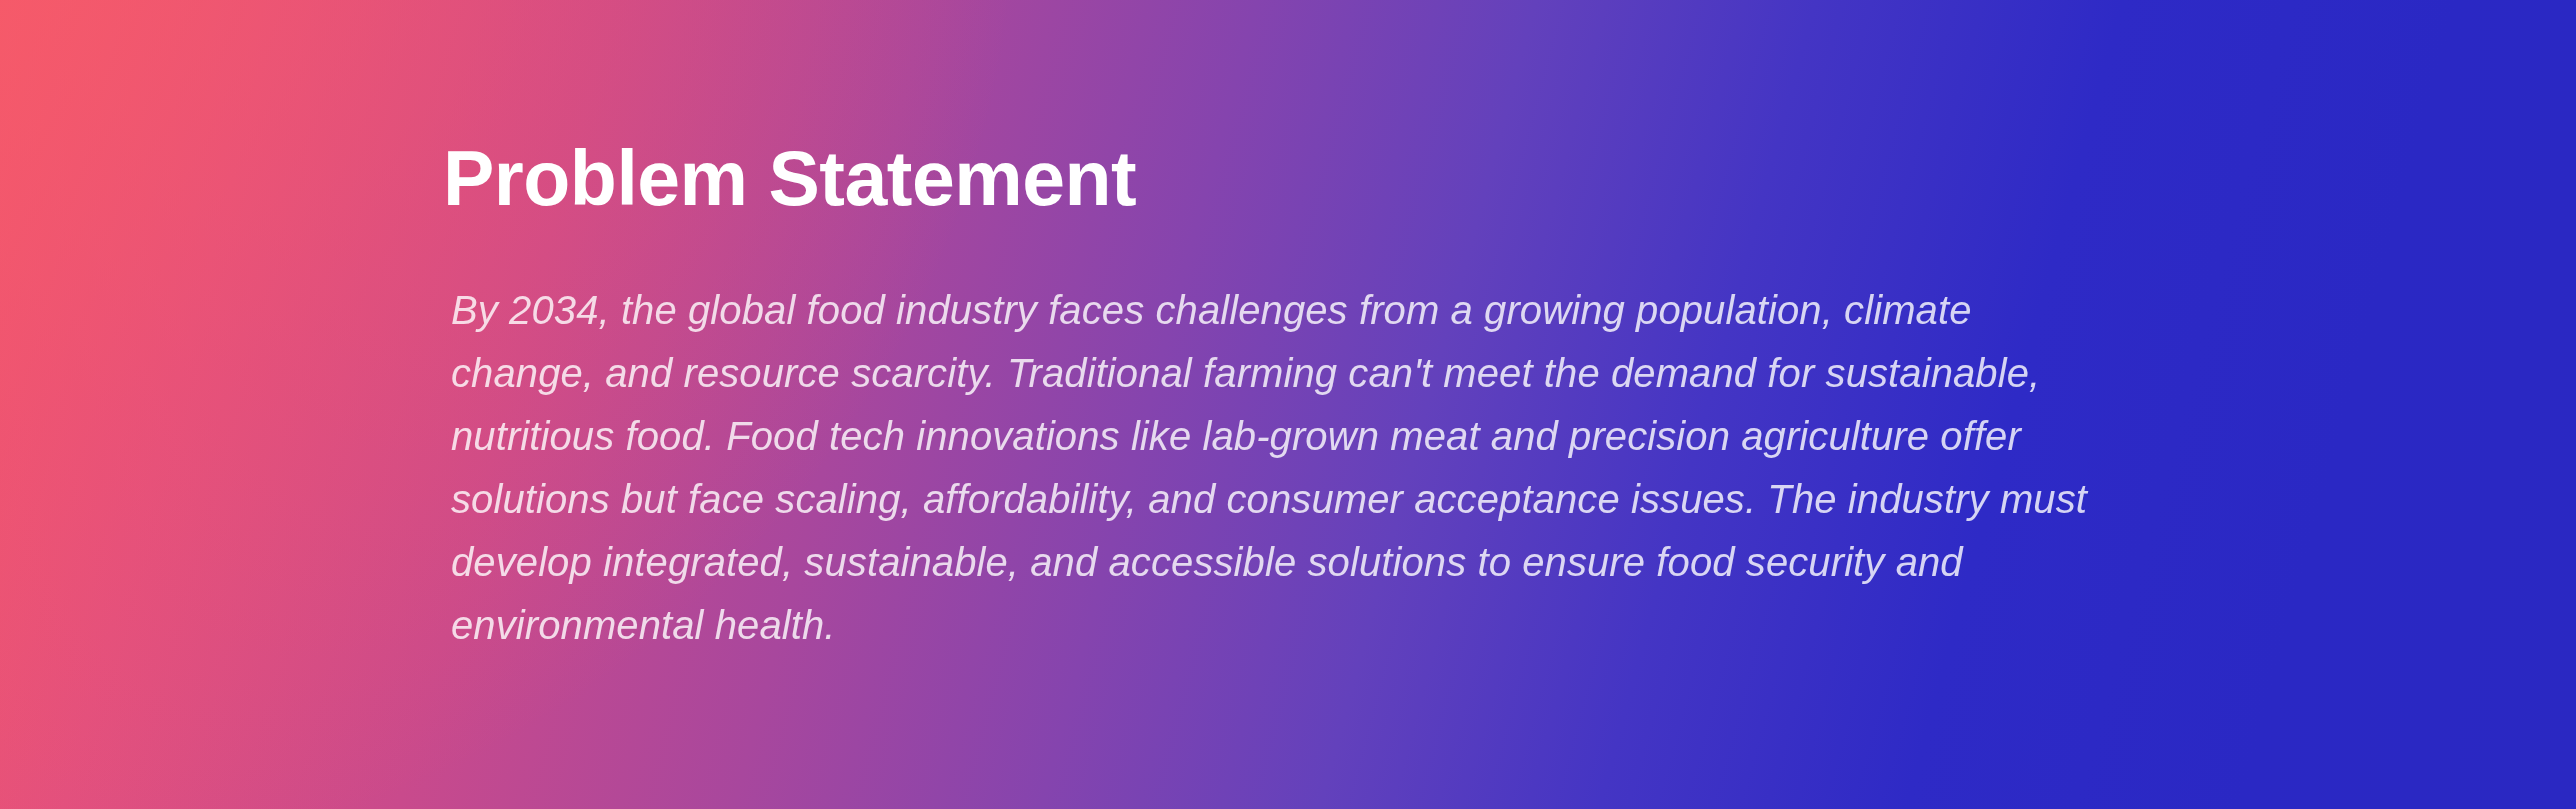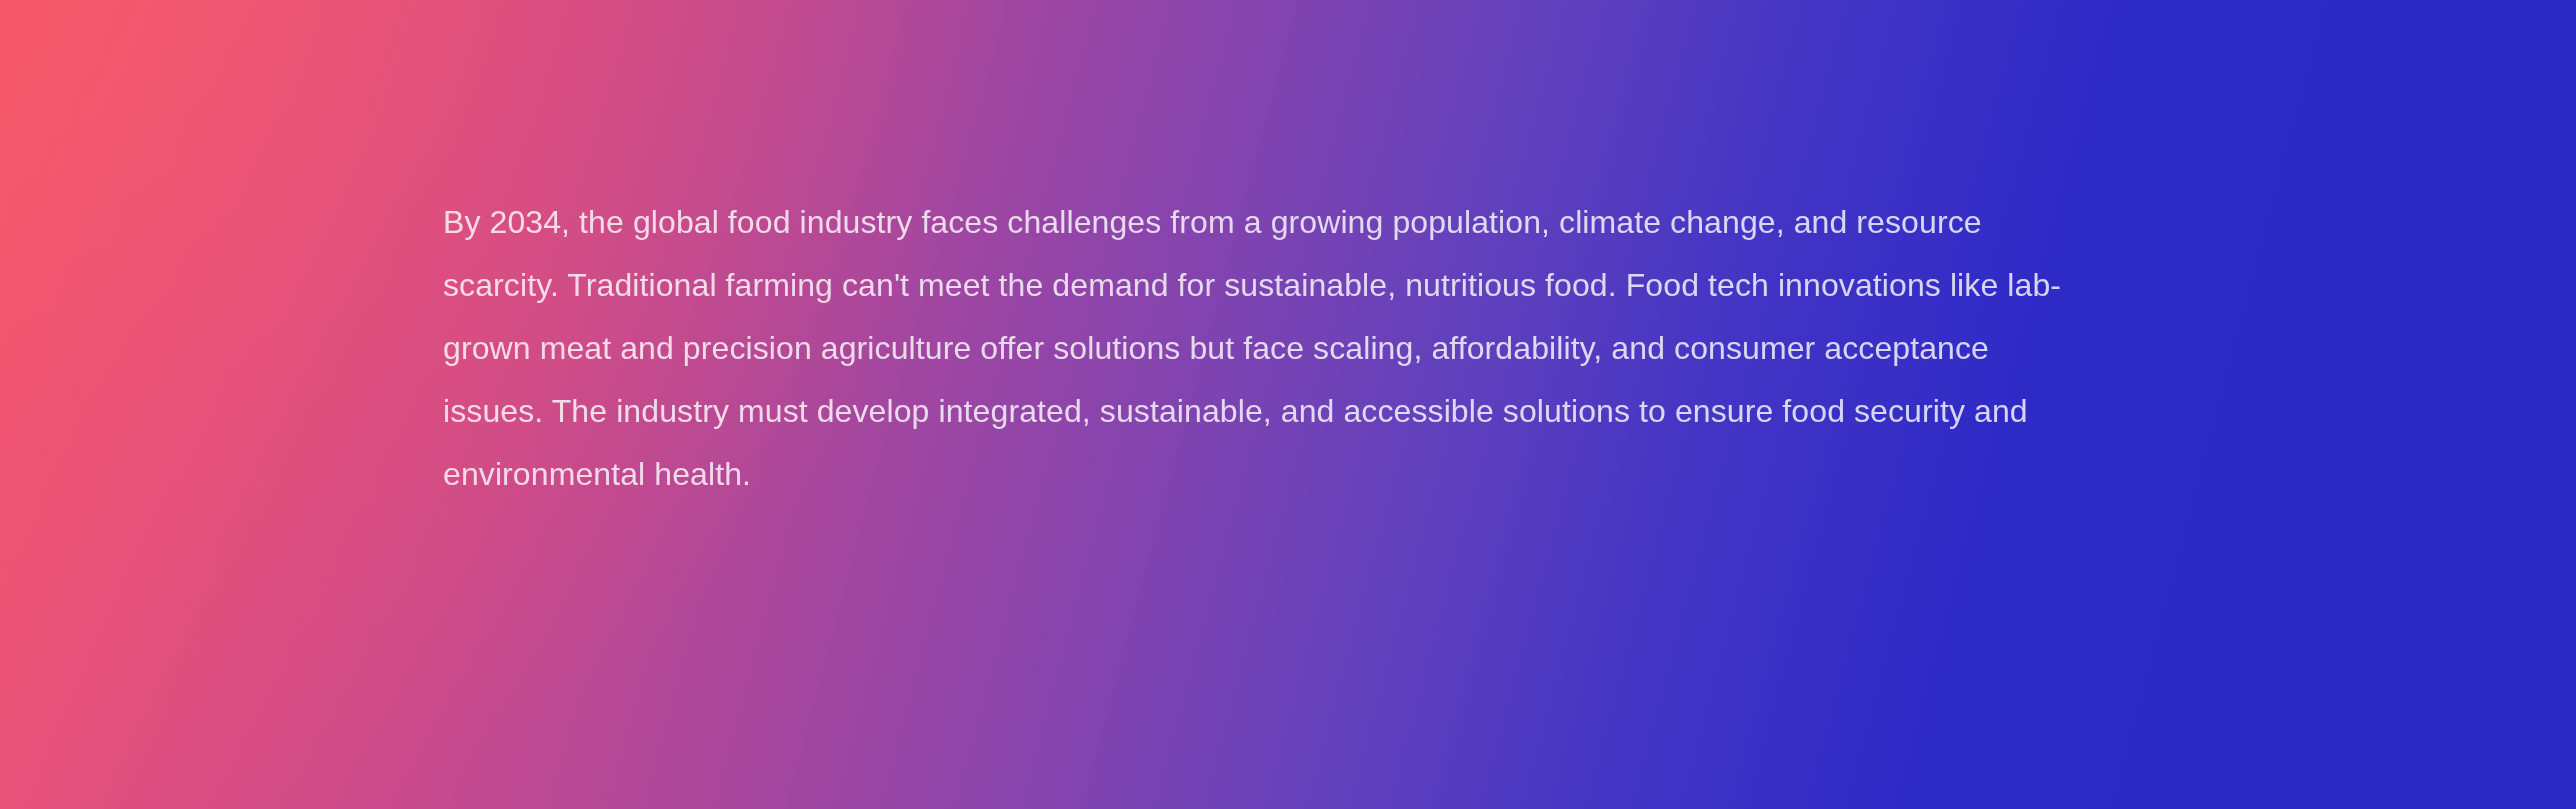--- a/index.html
+++ b/index.html
@@ -63,32 +63,34 @@
     font-family: "Liberation Sans", sans-serif;
     font-size: 77px;
     line-height: 88px;
     font-weight: 700;
     letter-spacing: -0.5px;
     color: #FFFFFF;
     white-space: nowrap;
   }
 
   .body-text {
-    margin: 0;
+    margin: 8px;
     margin-top: 57px;
     max-width: 1647px;
     font-family: "Liberation Sans", sans-serif;
-    font-size: 32px;
+    font-size: 40px;
     line-height: 63px;
     font-weight: 400;
     letter-spacing: 0.1px;
     color: rgba(255, 255, 255, 0.80);
+    font-style: italic;
   }
 </style>
 </head>
 <body>
 
 <div id="slide">
   <div id="content">
+    <h1 class="heading">Problem Statement</h1>
     <p class="body-text">By 2034, the global food industry faces challenges from a growing population, climate change, and resource scarcity. Traditional farming can't meet the demand for sustainable, nutritious food. Food tech innovations like lab-grown meat and precision agriculture offer solutions but face scaling, affordability, and consumer acceptance issues. The industry must develop integrated, sustainable, and accessible solutions to ensure food security and environmental health.</p>
   </div>
 </div>
 
 
 </body></html>

